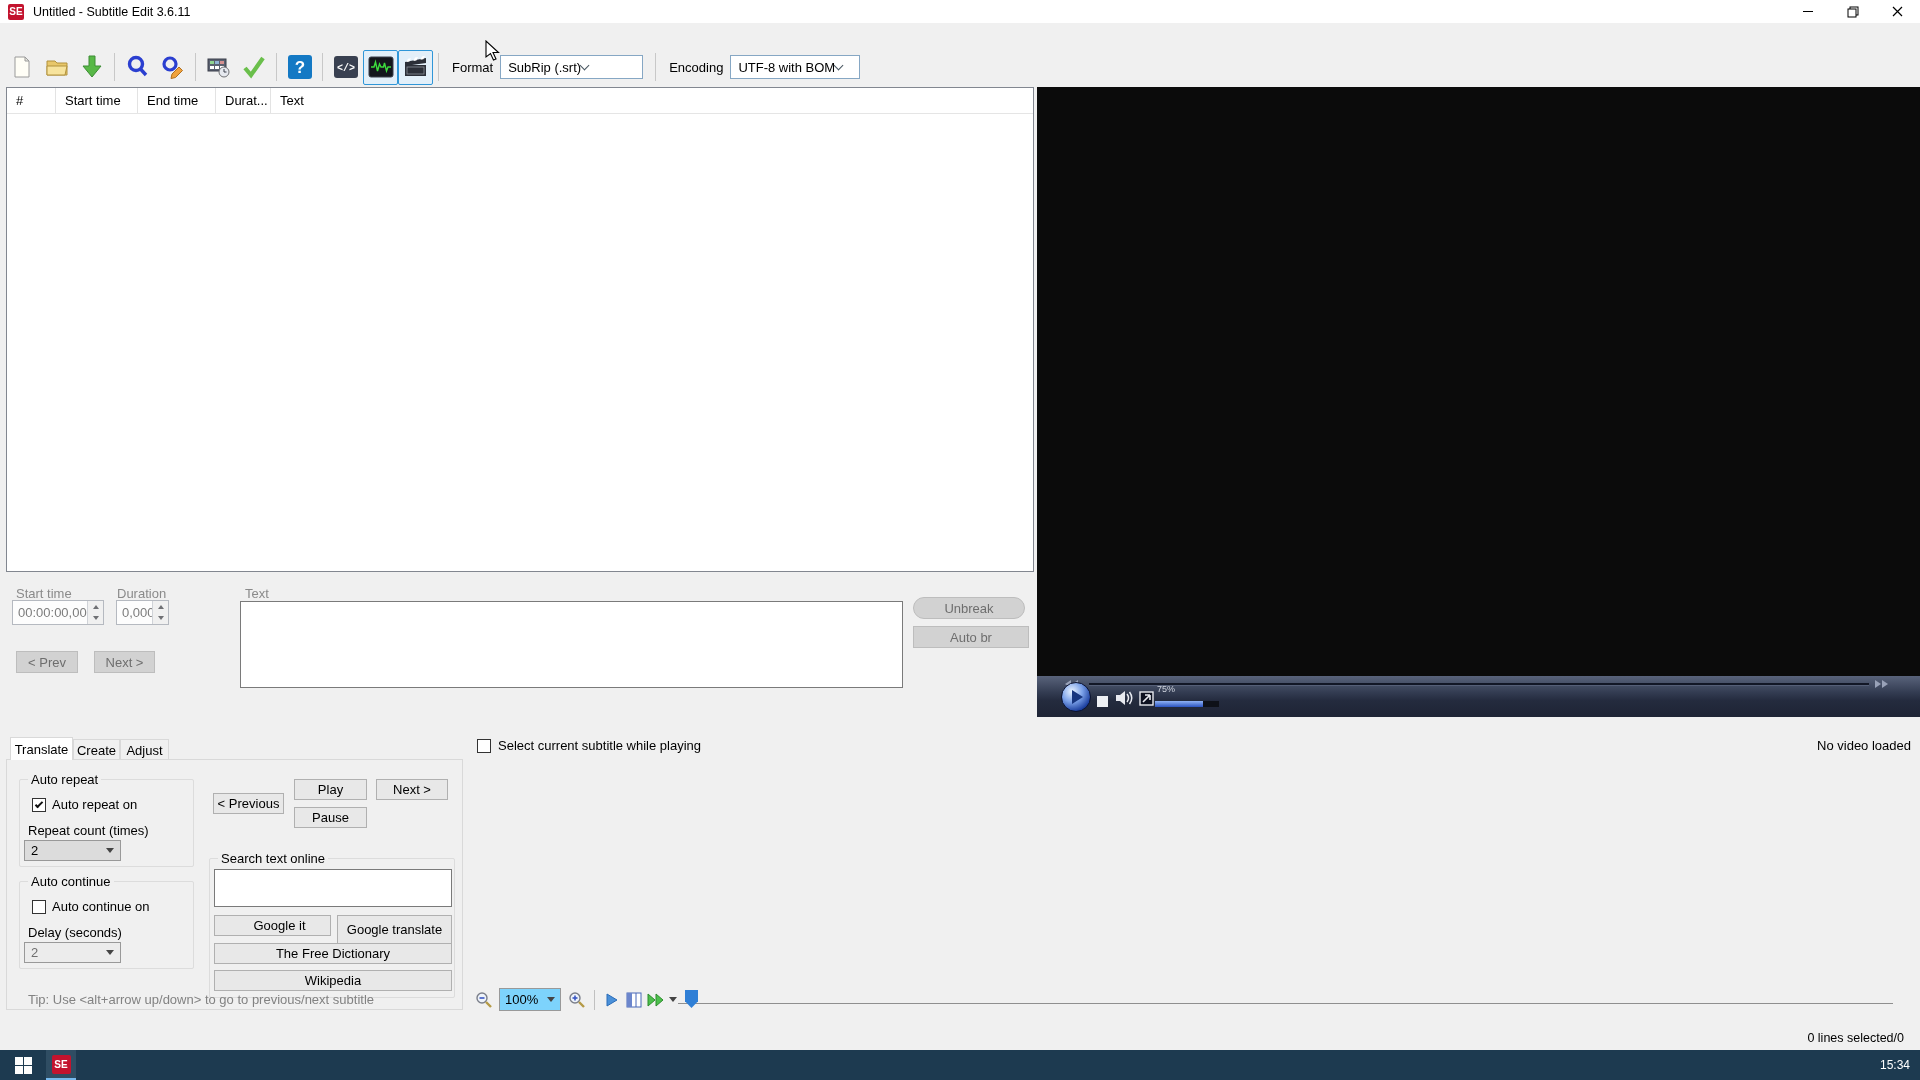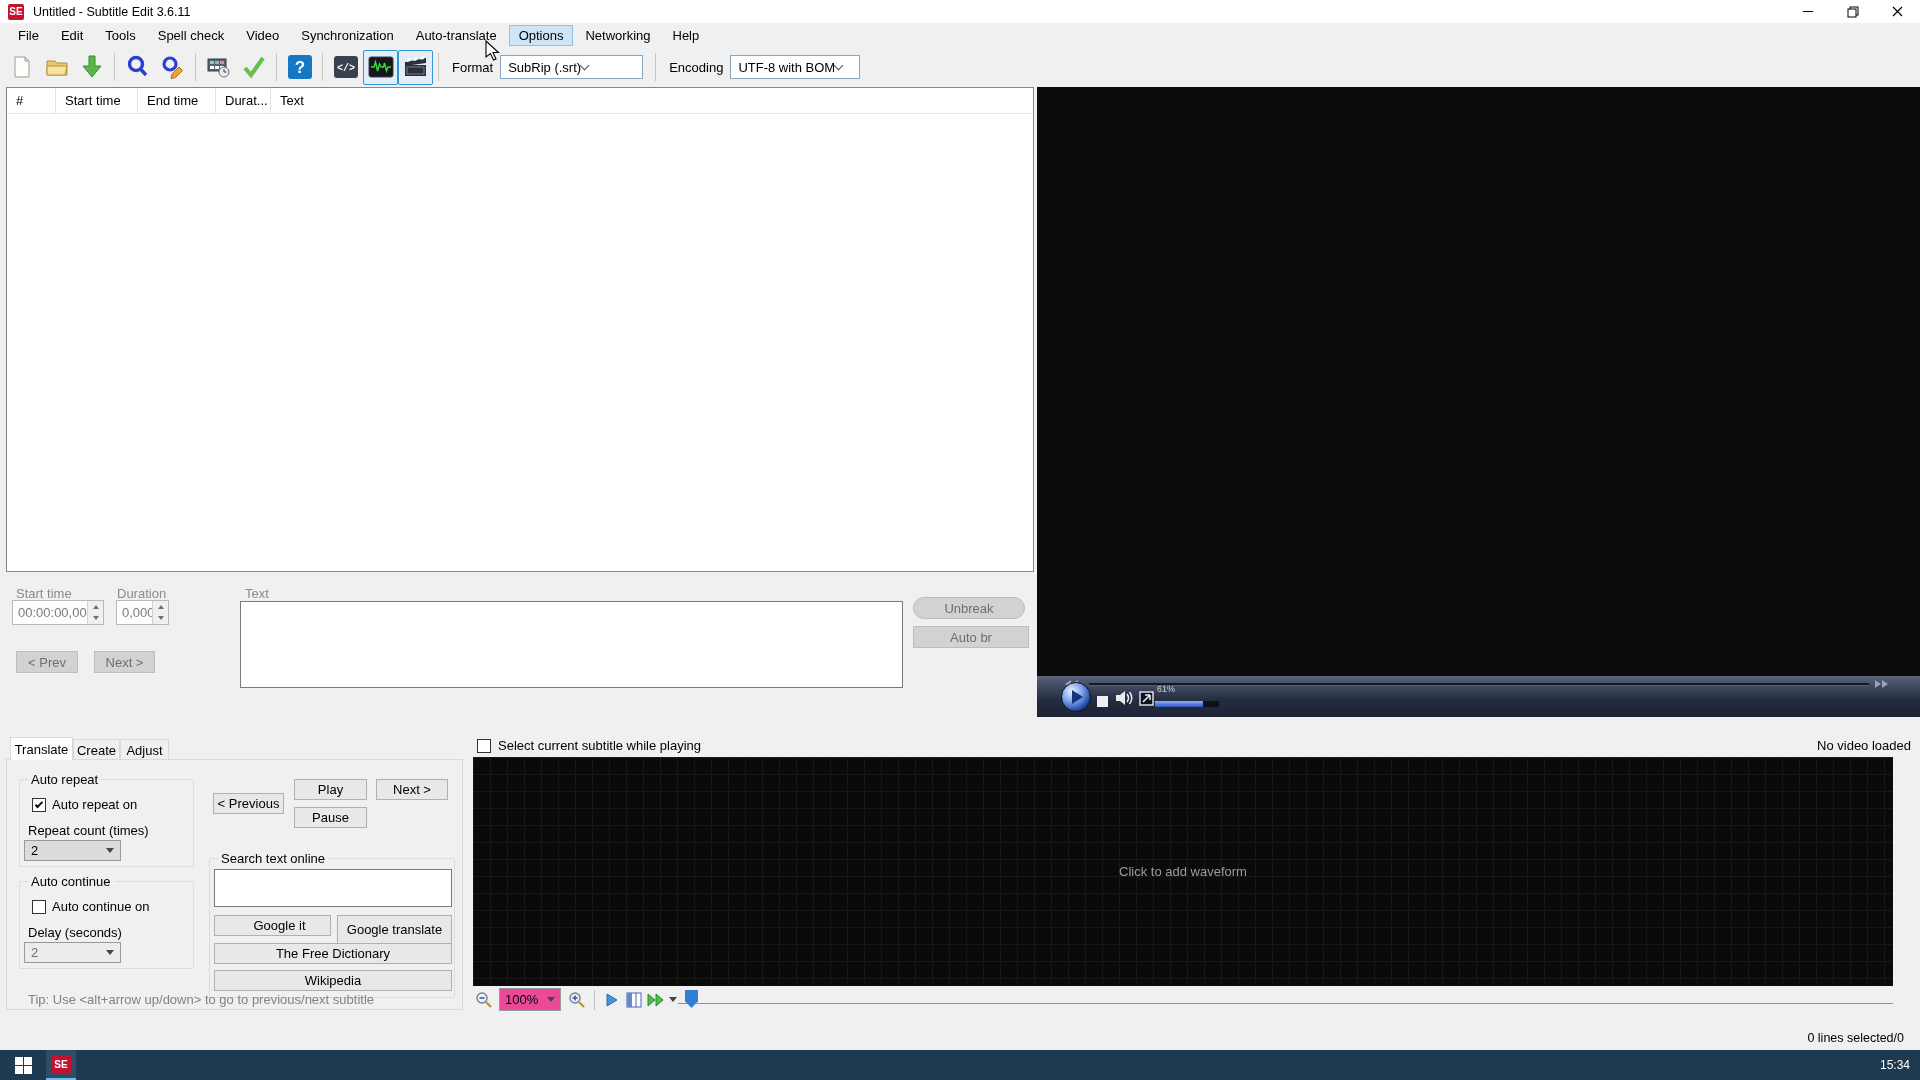--- a/index.html
+++ b/index.html
@@ -73,21 +73,21 @@
   .caret-dn { width:0; height:0; border-left:4px solid transparent; border-right:4px solid transparent; border-top:5px solid #444; }
   .tiptext { position:absolute; color:#828282; }
 
   
   .wavecanvas { position:absolute; left:473px; top:757px; width:1420px; height:229px; background-color:#0a0a0a;
     background-image:linear-gradient(#181818 1px, transparent 1px), linear-gradient(90deg,#181818 1px, transparent 1px);
     background-size:17px 17px; display:flex; align-items:center; justify-content:center; }
   .waveplaceholder { color:#9c9c9c; }
   .wavetool { position:absolute; display:flex; align-items:center; }
   .zoombtn { width:22px; height:22px; display:flex; align-items:center; justify-content:center; }
-  .wcombo { width:62px; height:23px; background:#ec4899; border:1px solid #999; display:flex; align-items:center; justify-content:space-between; padding:3px 5px; }
+  .wcombo { width:62px; height:23px; background:#7dd3fc; border:1px solid #999; display:flex; align-items:center; justify-content:space-between; padding:3px 5px; }
   .slidertrack { position:absolute; left:678px; top:1003px; width:1215px; height:1px; background:#8f8f8f; }
   .sliderpin { position:absolute; left:685px; top:990px; width:13px; height:18px; background:#2f7fd6; border:1px solid #1b5globalsa96; border-color:#1b5a96;
     clip-path:polygon(0 0,100% 0,100% 62%,50% 100%,0 62%); }
 
   
   .statustext { position:absolute; right:16px; top:1031px; font-size:12.5px; }
   .taskbar { position:absolute; left:0; top:1050px; width:1920px; height:30px; background:#1d3a50; }
   .startbtn { position:absolute; left:0; top:0; width:46px; height:30px; display:flex; align-items:center; justify-content:center; }
   .winlogo { display:grid; grid-template-columns:8px 8px; grid-template-rows:8px 8px; gap:1px; }
   .winlogo div { background:#fdfdfd; }
@@ -116,32 +116,20 @@
           </svg>
       </div>
       <div class="winbtn">
         <svg width="11" height="11" viewBox="0 0 11 11">
             <path d="M1 1 L10 10 M10 1 L1 10" stroke="#000" stroke-width="1.2"></path>
           </svg>
       </div>
     </div>
   </div>
 
-  <div class="menubar">
-    <span class="menuitem">File</span>
-    <span class="menuitem">Edit</span>
-    <span class="menuitem">Tools</span>
-    <span class="menuitem">Spell check</span>
-    <span class="menuitem">Video</span>
-    <span class="menuitem">Synchronization</span>
-    <span class="menuitem">Auto-translate</span>
-    <span class="menuitem hl">Options</span>
-    <span class="menuitem">Networking</span>
-    <span class="menuitem">Help</span>
-  </div>
 
   <div class="toolbar">
     <div class="tbtn">
       <svg width="24" height="24" viewBox="0 0 24 24">
         <path d="M5 2 h10 l4 4 v16 H5 z" fill="#fffef6" stroke="#9a9a9a"></path>
           <path d="M15 2 v4 h4 z" fill="#e8e8e0" stroke="#9a9a9a"></path>
       </svg>
     </div>
     <div class="tbtn">
       <svg width="26" height="26" viewBox="0 0 26 26">
@@ -257,21 +245,21 @@
         </div>
       <div class="stopbtn"></div>
       <svg width="18" height="16" viewBox="0 0 18 16" style="position:absolute;left:78px;top:14px;">
         <path d="M1 5 h4 l5 -4 v14 l-5 -4 H1 z" fill="#e8eaf0"></path>
         <path d="M12 4 q3 4 0 8 M14.5 2 q4.5 6 0 12" stroke="#e8eaf0" stroke-width="1.5" fill="none"></path>
       </svg>
       <svg width="15" height="15" viewBox="0 0 15 15" style="position:absolute;left:102px;top:15px;">
         <rect x="1" y="1" width="13" height="13" fill="#0d1120" stroke="#e8eaf0" stroke-width="1.4"></rect>
         <path d="M4 11 L11 4 M11 4 h-5 M11 4 v5" stroke="#e8eaf0" stroke-width="1.6" fill="none"></path>
       </svg>
-      <div class="vol-label">61%</div>
+      <div class="vol-label">75%</div>
       <div class="vol-track">
           <div class="vol-fill"></div>
         </div>
     </div>
   </div>
 
   <div class="fieldlabel" style="left:16px;top:586px;">Start time</div>
   <div class="fieldlabel" style="left:117px;top:586px;">Duration</div>
   <div class="spinner" style="left:12px;top:600px;width:92px;">
     <div class="val">00:00:00,000</div>
@@ -353,23 +341,20 @@
       <div class="tiptext" style="left:21px;top:232px;">Tip: Use &lt;alt+arrow up/down&gt; to go to previous/next subtitle</div>
     </div>
   </div>
 
   <div style="position:absolute;left:477px;top:738px;display:flex;align-items:center;">
     <div class="cb"></div>
     <span style="margin-left:7px;">Select current subtitle while playing</span>
   </div>
   <div style="position:absolute;right:9px;top:738px;">No video loaded</div>
 
-  <div class="wavecanvas">
-    <span class="waveplaceholder">Click to add waveform</span>
-  </div>
 
   <div class="wavetool" style="left:473px;top:988px;">
     <div class="zoombtn">
       <svg width="18" height="18" viewBox="0 0 18 18">
         <circle cx="7" cy="7" r="5" fill="#eef3fa" stroke="#7b7f8a" stroke-width="1.4"></circle>
         <line x1="4.5" y1="7" x2="9.5" y2="7" stroke="#3a57c4" stroke-width="1.6"></line>
         <line x1="11" y1="11" x2="16" y2="16" stroke="#b59a46" stroke-width="2.4"></line>
       </svg>
     </div>
     <div class="wcombo" style="margin-left:4px;">

